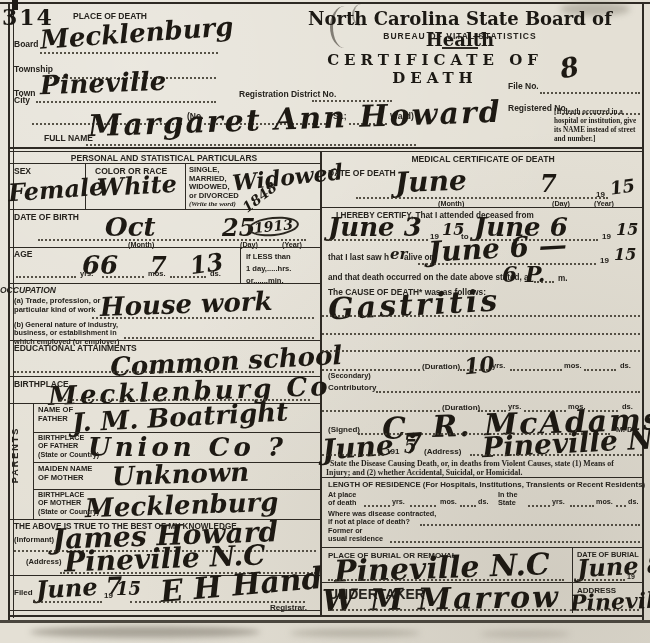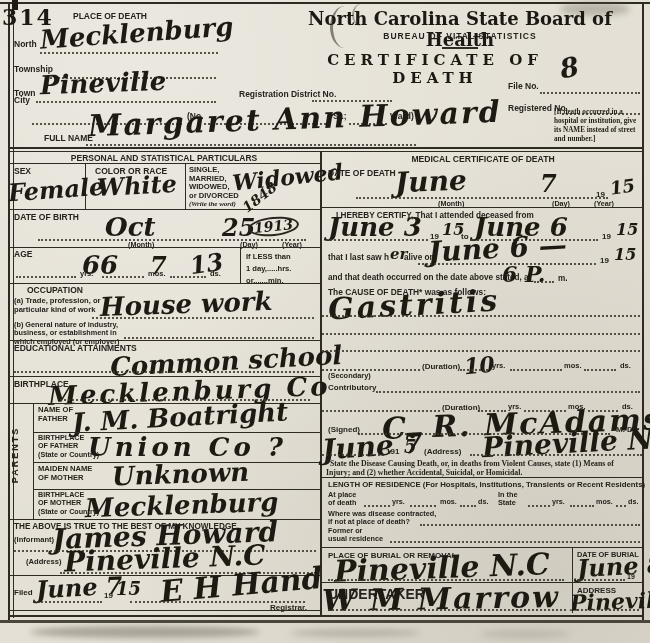--- a/index.html
+++ b/index.html
@@ -46,21 +46,21 @@
   <div class="smudge" style="left:290px;top:629px;width:130px;height:8px;background:rgba(130,124,110,.4);"></div>
   <div class="smudge" style="left:480px;top:630px;width:90px;height:8px;background:rgba(140,134,120,.3);"></div>
 
   <div class="gothic" style="left:2px;top:4px;font-size:22px;letter-spacing:2px;">314</div>
   <span class="lbl" style="left:73px;top:12px;">PLACE OF DEATH</span>
   <div class="gothic" style="left:290px;top:8px;width:340px;text-align:center;font-size:18px;">North Carolina State Board of Health</div>
   <div class="lbl" style="left:300px;top:32px;width:320px;text-align:center;letter-spacing:1px;">BUREAU OF VITAL STATISTICS</div>
   <div class="hl" style="left:442px;top:47px;width:36px;height:2px;"></div>
   <div class="gothic" style="left:310px;top:51px;width:250px;text-align:center;font-size:15px;letter-spacing:5px;">CERTIFICATE OF DEATH</div>
 
-  <span class="lbl" style="left:14px;top:40px;">North</span>
+  <span class="lbl" style="left:14px;top:40px;">Board</span>
   <div class="dl" style="left:40px;top:52px;width:178px;"></div>
   <span class="hw" style="left:40px;top:20px;font-size:26px;transform:rotate(-4deg);">Mecklenburg</span>
 
   <span class="lbl" style="left:14px;top:65px;">Township</span>
   <div class="dl" style="left:50px;top:77px;width:166px;"></div>
 
   <span class="lbl" style="left:14px;top:89px;">Town</span>
   <div class="dl" style="left:36px;top:101px;width:180px;"></div>
   <span class="hw" style="left:40px;top:70px;font-size:26px;transform:rotate(-2deg);">Pineville</span>
 
@@ -124,21 +124,21 @@
   <span class="hw" style="left:150px;top:254px;font-size:24px;">7</span>
   <span class="hw" style="left:190px;top:252px;font-size:24px;transform:rotate(-8deg);">13</span>
   <div class="dl" style="left:16px;top:276px;width:60px;"></div>
   <span class="lbl" style="left:80px;top:270px;font-size:7.5px;">yrs.</span>
   <div class="dl" style="left:102px;top:276px;width:42px;"></div>
   <span class="lbl" style="left:148px;top:270px;font-size:7.5px;">mos.</span>
   <div class="dl" style="left:170px;top:276px;width:36px;"></div>
   <span class="lbl" style="left:210px;top:270px;font-size:7.5px;">ds.</span>
 
   <div class="hl" style="left:8px;top:283px;width:312px;height:1px;"></div>
-  <span class="lbl" style="left:27px;top:286px;">OCCUPATION</span>
+  <span class="lbl" style="left:0;top:286px;font-style:italic;">OCCUPATION</span>
   <div class="lbl wrap" style="left:14px;top:297px;font-size:7.6px;">(a) Trade, profession, or
 particular kind of work</div>
   <span class="hw" style="left:100px;top:291px;font-size:26px;transform:rotate(-2deg);">House work</span>
   <div class="dl" style="left:92px;top:317px;width:222px;"></div>
   <div class="lbl wrap" style="left:14px;top:321px;font-size:7.3px;">(b) General nature of industry,
 business, or establishment in
 which employed (or employer)</div>
   <div class="dl" style="left:124px;top:337px;width:190px;"></div>
 
   <div class="hl" style="left:8px;top:340px;width:312px;height:1px;"></div>

